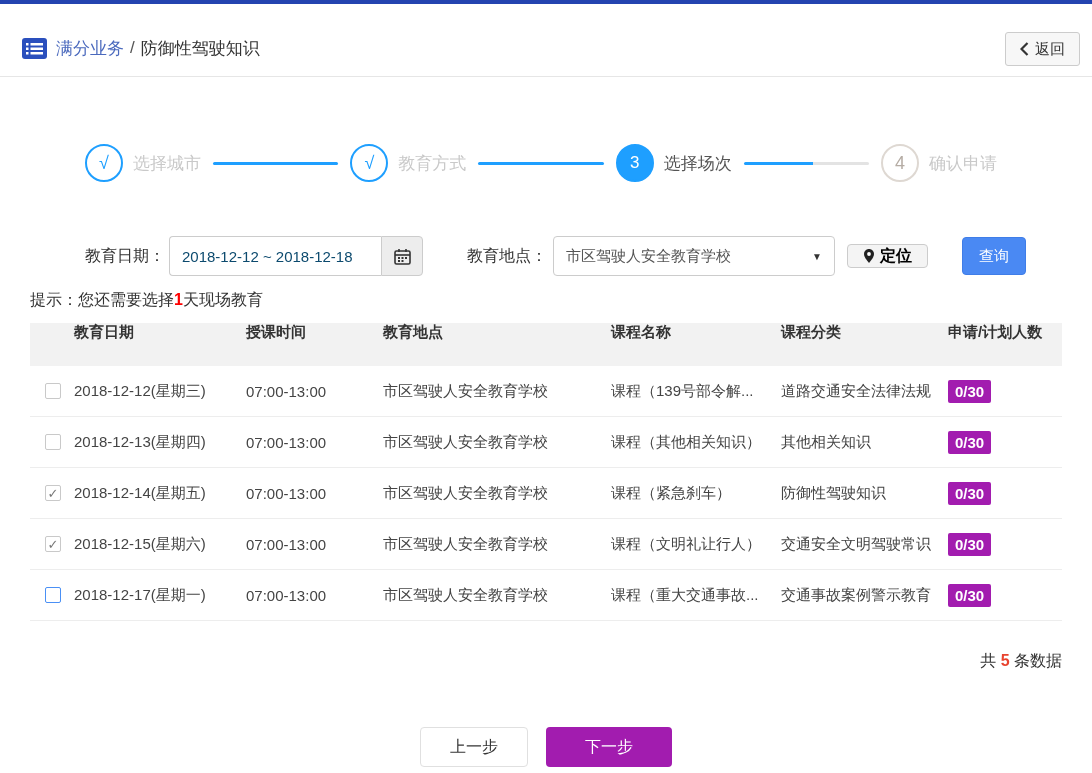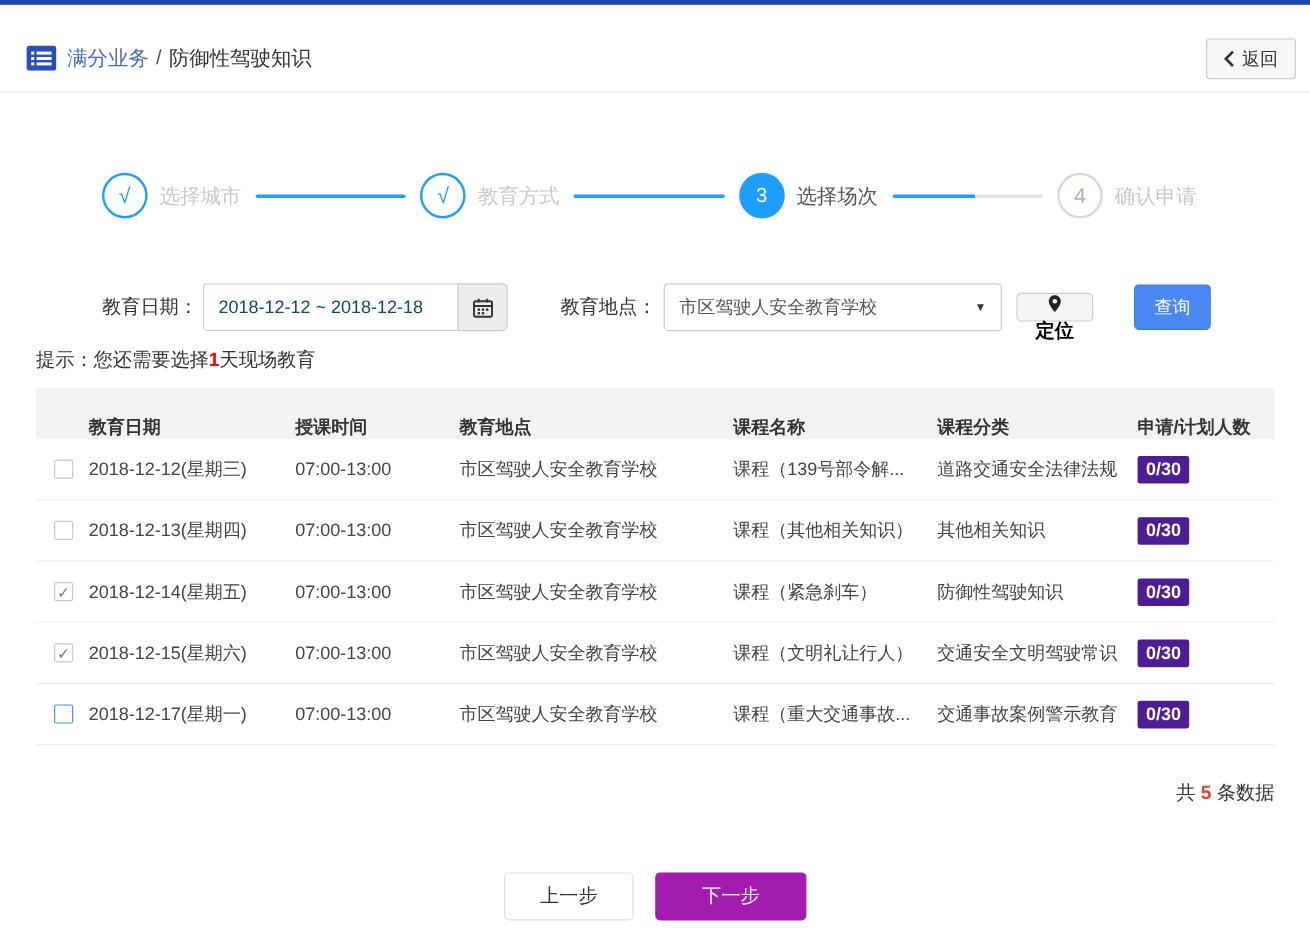--- a/index.html
+++ b/index.html
@@ -40,44 +40,44 @@
   .calendar-btn { width: 42px; height: 40px; background: #ededed; border: 1px solid #ccc;
     border-radius: 0 4px 4px 0; display: flex; align-items: center; justify-content: center; cursor: pointer; }
   .loc-label { margin-left: 44px; }
   .select-box { width: 282px; height: 40px; border: 1px solid #ccc; border-radius: 4px;
     display: flex; align-items: center; justify-content: space-between; padding: 0 12px;
     margin-left: 6px; cursor: pointer; background: #fff; }
   .select-value { font-size: 15px; color: #555; }
   .caret { font-size: 10px; color: #333; }
   .locate-btn { margin-left: 12px; height: 24px; padding: 0 15px; background: #f4f4f4;
     border: 1px solid #ccc; border-radius: 4px; font-size: 16px; font-weight: bold; color: #000000;
-    display: flex; align-items: center; gap: 5px; cursor: pointer; font-family: inherit; flex-direction: column; }
+    display: flex; align-items: center; gap: 5px; cursor: pointer; font-family: inherit; }
   .search-btn { margin-left: 34px; width: 64px; height: 38px; background: #4a89f3; border: 1px solid #3f7de8;
     border-radius: 4px; color: #fff; font-size: 15px; cursor: pointer; font-family: inherit; }
 
   .hint { margin: 14px 0 0 30px; font-size: 16px; color: #333; }
   .hint .num { color: #ff0000; font-weight: bold; }
 
   .table { margin: 12px 30px 0 30px; }
-  .thead { display: flex; align-items: flex-end; background: #f2f2f2; height: 43px;
+  .thead { display: flex; align-items: flex-start; background: #f2f2f2; height: 43px;
     font-weight: bold; font-size: 15px; color: #333; }
   .trow { display: flex; align-items: center; height: 51px; border-bottom: 1px solid #ededed;
     font-size: 15px; color: #444; background: #fff; }
   .col-cbx { width: 44px; padding-left: 15px; flex: none; display: flex; align-items: center; }
   .col-date { width: 172px; flex: none; }
   .col-time { width: 137px; flex: none; }
   .col-loc { width: 228px; flex: none; }
   .col-course { width: 170px; flex: none; padding-right: 8px; }
   .col-cat { width: 167px; flex: none; padding-right: 8px; }
   .col-count { flex: 1; }
   .cbx { width: 16px; height: 16px; border: 1px solid #c9c9c9; border-radius: 2px; background: #fff;
     display: flex; align-items: center; justify-content: center; font-size: 13px; color: #777;
     cursor: pointer; line-height: 1; }
   .cbx.unchecked-focus { border-color: #4a90f5; }
-  .badge { display: inline-block; background: #4c1d95; color: #fff; font-weight: bold;
+  .badge { display: inline-block; background: #a21caf; color: #fff; font-weight: bold;
     font-size: 15px; padding: 3px 7px; border-radius: 2px; }
 
   .summary { text-align: right; margin: 30px 30px 0 0; font-size: 16px; color: #333; }
   .summary .num { color: #e8432e; font-weight: bold; }
 
   .footer { display: flex; justify-content: center; gap: 18px; margin-top: 55px; }
   .btn-prev { width: 108px; height: 40px; background: #fff; border: 1px solid #e0e0e0;
     border-radius: 4px; font-size: 16px; color: #333; cursor: pointer; font-family: inherit; }
   .btn-next { width: 126px; height: 40px; background: #a21caf; border: none;
     border-radius: 4px; font-size: 16px; color: #fff; cursor: pointer; font-family: inherit; }

